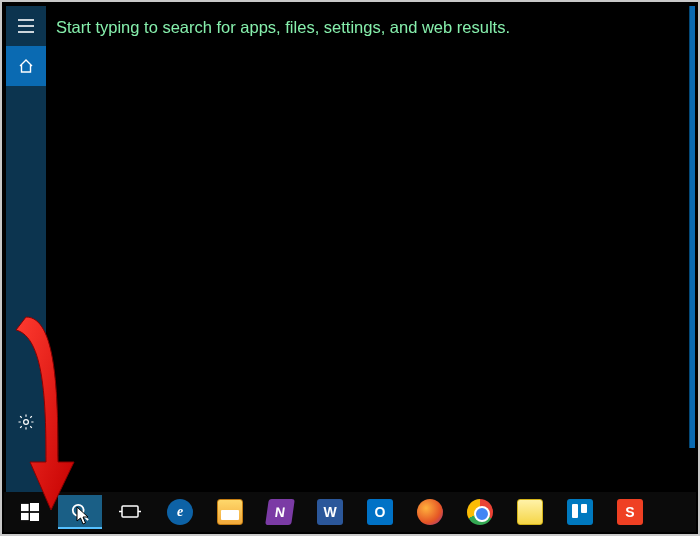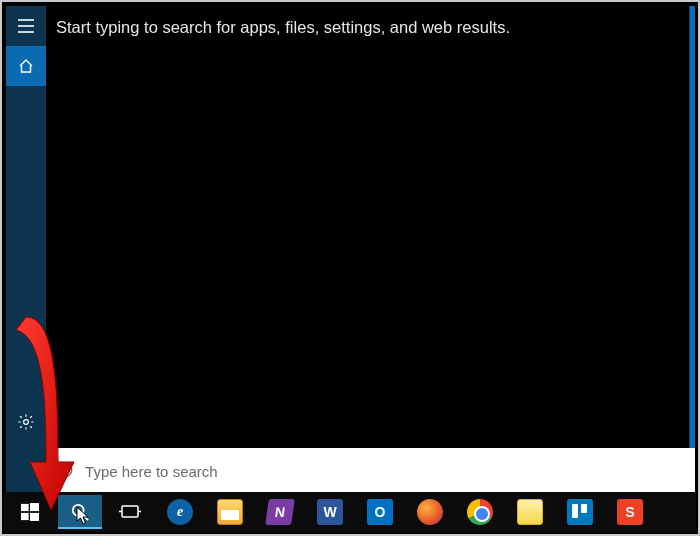--- a/index.html
+++ b/index.html
@@ -3,21 +3,21 @@
 <meta charset="utf-8">
 <style>
   * { box-sizing: border-box; margin: 0; padding: 0; }
   html, body { width: 700px; height: 536px; overflow: hidden; font-family: "Segoe UI", Arial, sans-serif; background:#000; }
   .frame { position:absolute; left:0; top:0; width:700px; height:536px; border:2px solid #c9c9c9; background:#000; }
   .flyout { position:absolute; left:4px; top:4px; width:689px; height:488px; background:#000; }
   .sidebar { position:absolute; left:0; top:0; width:40px; height:100%; background:#0c344f; }
   .sidebtn { width:40px; height:40px; display:flex; align-items:center; justify-content:center; color:#fff; }
   .sidebtn.selected { background:#0a6ab2; }
   .sidebtn.bottom { position:absolute; bottom:52px; left:0; }
-  .content { position:absolute; left:40px; top:0; right:4px; height:442px; background:#000; color:#e5e5e5; padding:12px 10px; font-size:16.5px; }
+  .content { position:absolute; left:40px; top:0; right:4px; height:442px; background:#000; color:#86efac; padding:12px 10px; font-size:16.5px; }
   
   .rscroll { position:absolute; right:0; top:0; width:6px; height:442px; background:#0a6ab2; border-left:1px solid #054977; }
   
   .searchrow { position:absolute; left:40px; bottom:0; width:649px; height:46px; background:#fff; display:flex; align-items:center; padding:0 10px; color:#555; }
   .searchrow input { border:none; outline:none; width:100%; font-size:15px; color:#333; background:transparent; }
   .searchrow input::placeholder { color:#6b6b6b; }
   .search-glyph { width:20px; height:20px; margin-right:10px; color:#666; }
   
   .taskbar { position:absolute; left:2px; right:2px; bottom:2px; height:40px; background:#0b0b0b; display:flex; align-items:center; padding:0 4px; gap:6px; }
   .tbtn { width:44px; height:34px; display:flex; align-items:center; justify-content:center; color:#fff; }
@@ -72,28 +72,20 @@
           </svg>
       </div>
     </div>
 
     <div class="content">
       <span>Start typing to search for apps, files, settings, and web results.</span>
     </div>
 
     <div class="rscroll"></div>
 
-    <div class="searchrow">
-      <span class="search-glyph">
-        <svg width="18" height="18" viewBox="0 0 20 20" fill="none" stroke="#707070" stroke-width="1.6">
-            <circle cx="10" cy="10" r="7.5"></circle>
-          </svg>
-      </span>
-      <input type="text" placeholder="Type here to search" style="">
-    </div>
   </div>
 
 
   <div class="taskbar">
     <div class="tbtn">
       <svg width="18" height="18" viewBox="0 0 20 20" fill="#fff">
         <rect x="0" y="1" width="8.5" height="8"></rect>
           <rect x="10" y="0" width="10" height="9"></rect>
         <rect x="0" y="11" width="8.5" height="8"></rect>
           <rect x="10" y="11" width="10" height="9"></rect>

